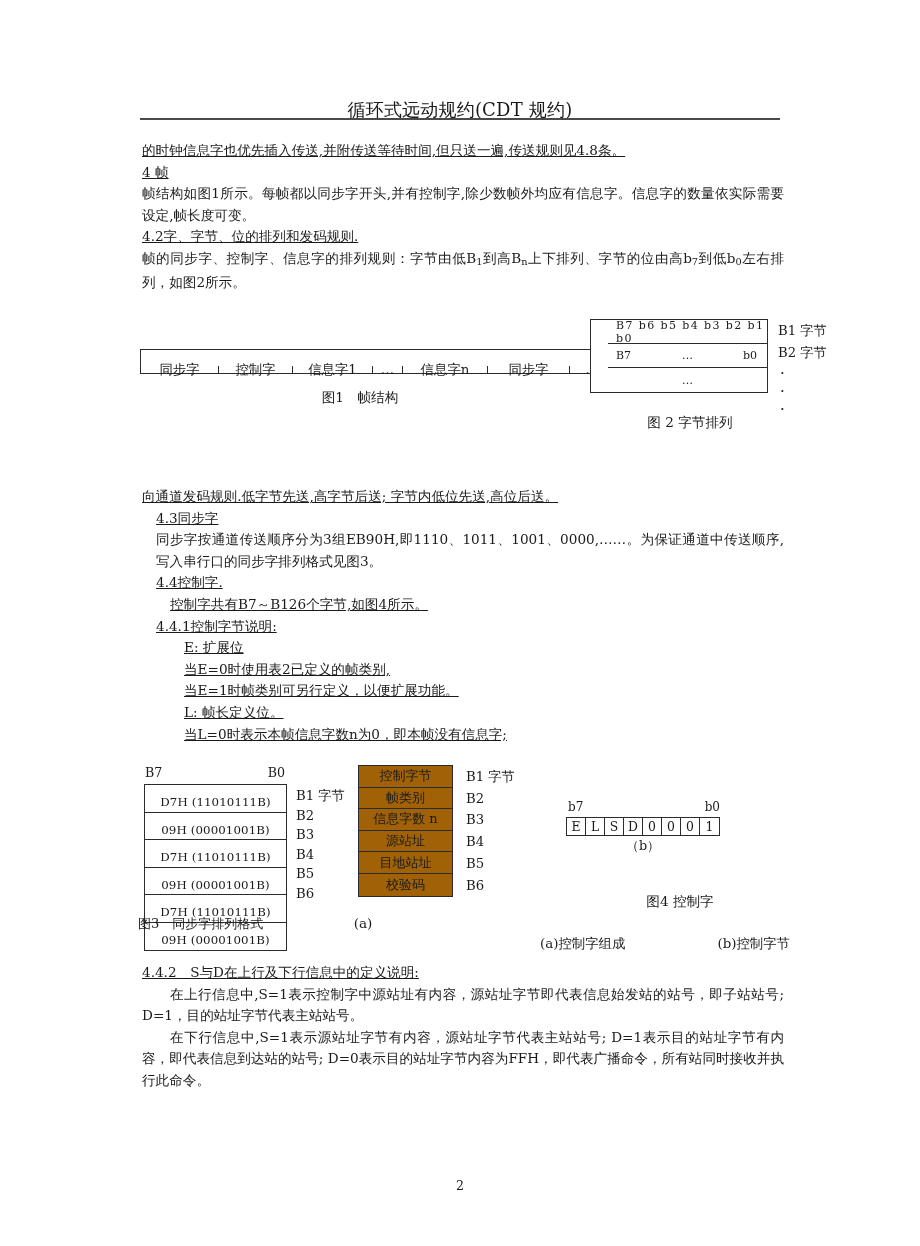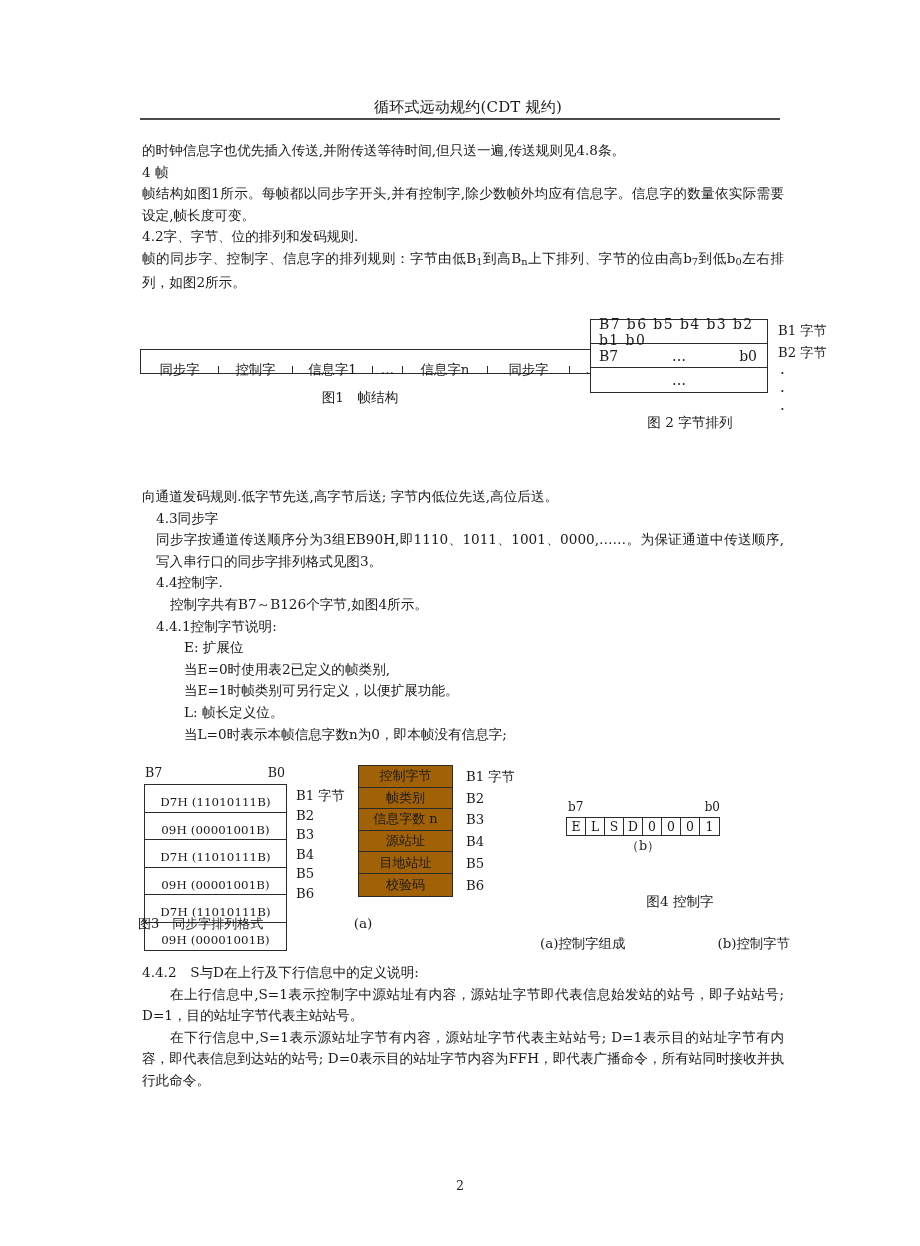--- a/index.html
+++ b/index.html
@@ -15,25 +15,25 @@
     position: relative;
     width: 920px;
     height: 1246px;
     background: #ffffff;
     overflow: hidden;
   }
 
   
   .hdr-title {
     position: absolute;
-    left: 148px;
+    left: 140px;
     top: 98px;
     width: 640px;
     text-align: center;
-    font-size: 15px;
+    font-size: 18px;
     letter-spacing: 0.2px;
   }
   .hdr-rule {
     position: absolute;
     left: 140px;
     top: 118px;
     width: 640px;
     height: 0;
     border-top: 2px solid #4a4a4a;
   }
@@ -45,21 +45,21 @@
     line-height: 21.6px;
   }
   .block p {
     margin: 0;
     text-align: justify;
     text-justify: inter-ideograph;
   }
   .p-l1 { padding-left: 14px; }
   .p-l2 { padding-left: 28px; }
   .p-l3 { padding-left: 42px; }
-  .nojust { text-align: left; }
+  .nojust { text-align: left; text-decoration: underline; }
 
   sub, .sub {
     font-size: 0.72em;
     vertical-align: -0.18em;
   }
 
   
   #fig1-table {
     position: absolute;
     left: 140px;
@@ -107,21 +107,22 @@
     box-sizing: border-box;
     background: #fff;
   }
   #fig2-table .row {
     height: 24px;
     border-bottom: 1px solid #2b2b2b;
     box-sizing: border-box;
     display: flex;
     align-items: center;
     position: relative;
-    font-size: 14px;
+    font-size: 11px;
+    margin-left: 17px;
   }
   #fig2-table .row:last-child { border-bottom: none; }
   #fig2-table .row .bits {
     padding-left: 8px;
     letter-spacing: 1.4px;
   }
   #fig2-table .row .lft { position: absolute; left: 8px; }
   #fig2-table .row .mid { position: absolute; left: 0; width: 100%; text-align: center; }
   #fig2-table .row .rgt { position: absolute; right: 10px; }
 

